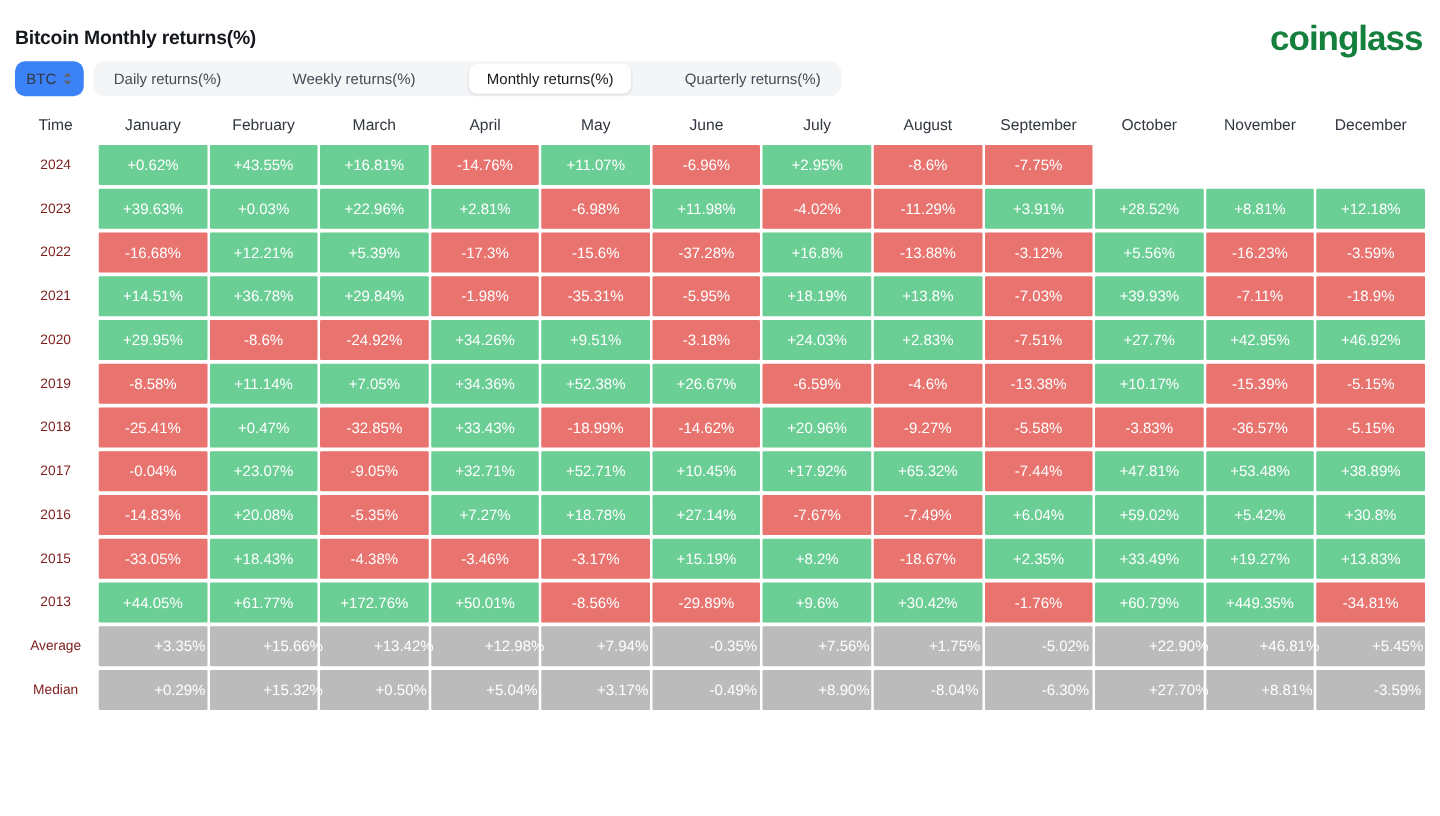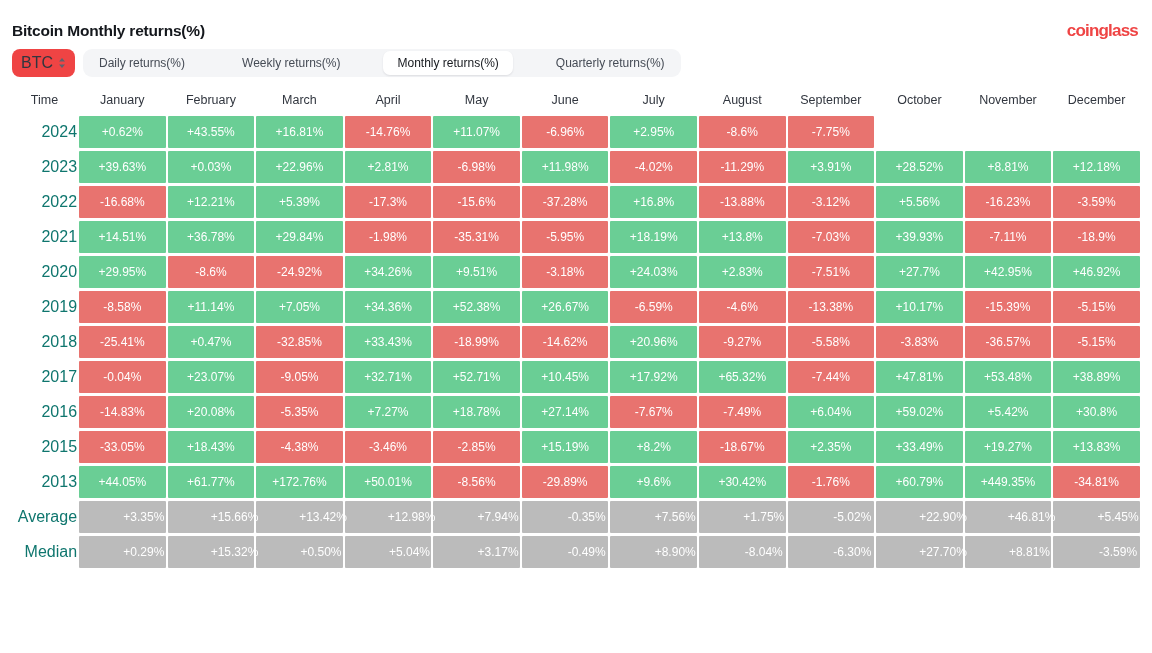--- a/index.html
+++ b/index.html
@@ -30,43 +30,43 @@
     justify-content: space-between;
     padding: 16px 14px 0 12px;
   }
   .page-title {
     font-size: 15.5px;
     font-weight: bold;
     letter-spacing: -0.2px;
     color: #14171c;
   }
   .brand {
-    font-size: 17px;
+    font-size: 28px;
     font-weight: bold;
-    color: #ef4444;
+    color: #15803d;
     letter-spacing: -0.8px;
   }
 
   
   .controls {
     display: flex;
     align-items: center;
     gap: 8px;
     padding: 0 12px;
     height: 34px;
   }
   .symbol-select {
     display: flex;
     align-items: center;
     gap: 5px;
-    background: #ef4444;
+    background: #3b82f6;
     border-radius: 8px;
     height: 28px;
     padding: 0 9px;
-    font-size: 16px;
+    font-size: 12px;
     color: #31363f;
     cursor: pointer;
     user-select: none;
   }
   .chev-updown {
     display: inline-flex;
     flex-direction: column;
     line-height: 0;
     color: #5d636e;
   }
@@ -118,23 +118,23 @@
     font-size: 12.5px;
     font-weight: normal;
     color: #31363f;
     height: 26px;
     text-align: center;
     padding: 0;
     vertical-align: middle;
   }
 
   td.time-col {
-    font-size: 16px;
-    color: #0f766e;
-    text-align: right;
+    font-size: 11px;
+    color: #7f1d1d;
+    text-align: center;
     height: 32px;
     padding: 0;
     vertical-align: middle;
     background: #ffffff;
   }
   td.cell {
     height: 32px;
     text-align: center;
     vertical-align: middle;
     font-size: 12px;
@@ -339,21 +339,21 @@
             <td class="cell pos">+59.02%</td>
             <td class="cell pos">+5.42%</td>
             <td class="cell pos">+30.8%</td>
           </tr>
           <tr>
             <td class="time-col">2015</td>
             <td class="cell neg">-33.05%</td>
             <td class="cell pos">+18.43%</td>
             <td class="cell neg">-4.38%</td>
             <td class="cell neg">-3.46%</td>
-            <td class="cell neg">-2.85%</td>
+            <td class="cell neg">-3.17%</td>
             <td class="cell pos">+15.19%</td>
             <td class="cell pos">+8.2%</td>
             <td class="cell neg">-18.67%</td>
             <td class="cell pos">+2.35%</td>
             <td class="cell pos">+33.49%</td>
             <td class="cell pos">+19.27%</td>
             <td class="cell pos">+13.83%</td>
           </tr>
           <tr>
             <td class="time-col">2013</td>

